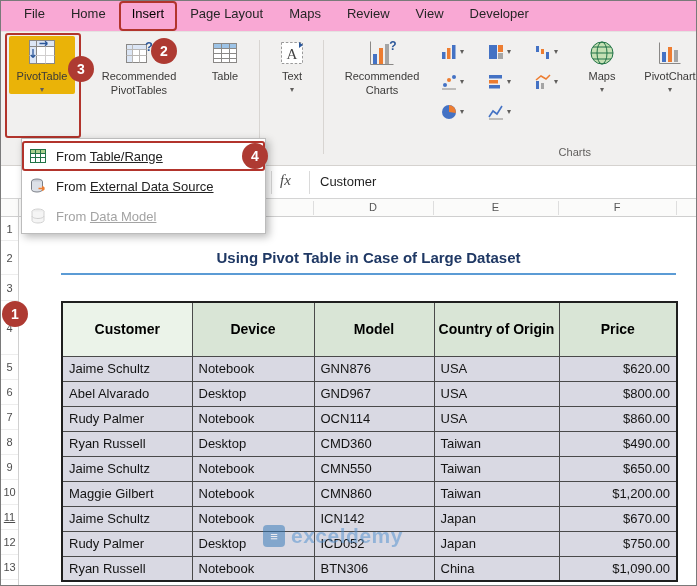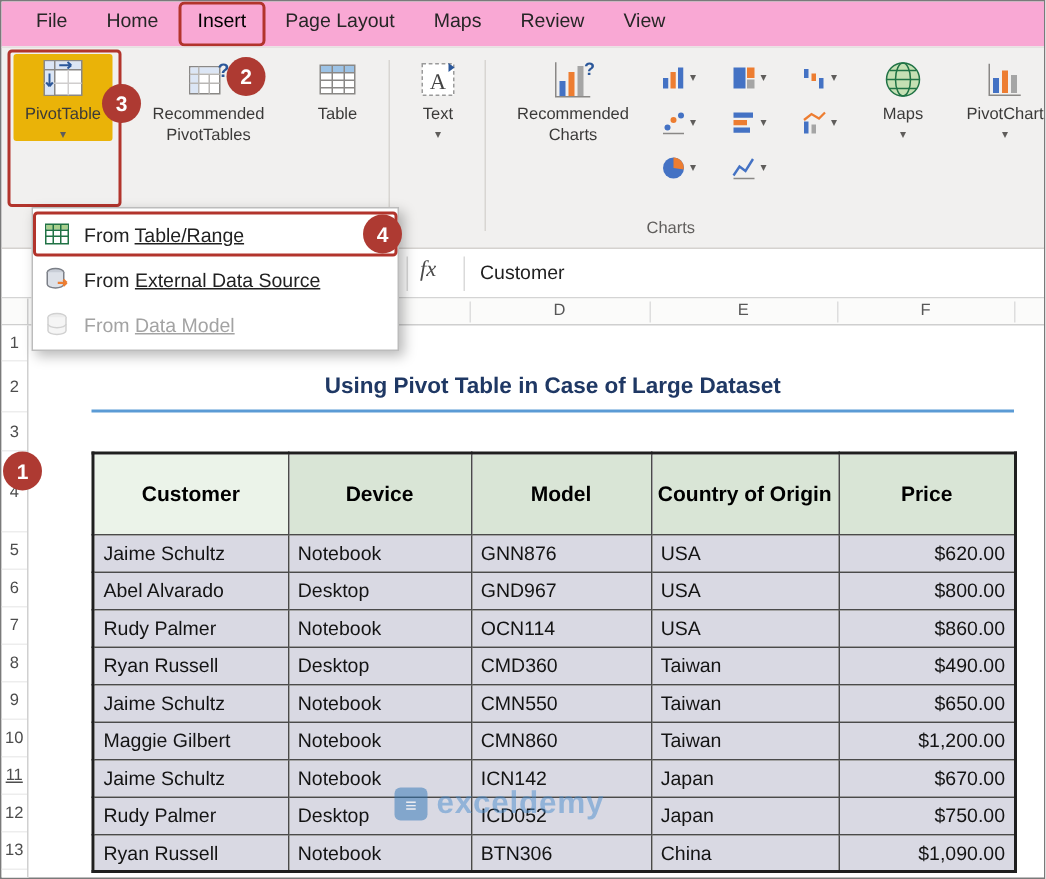--- a/index.html
+++ b/index.html
@@ -10,21 +10,21 @@
   .tabbar{position:absolute;top:0;left:0;width:100%;height:30px;background:#f9a8d4;display:flex;padding-left:10px}
   .tab{font-size:13px;color:#262626;padding:5px 13px;white-space:nowrap;cursor:default}
   .tab.annotated{border:2px solid #b2342c;border-radius:4px;padding:3px 11px;color:#000}
 
   
   .ribbon{position:absolute;top:30px;left:0;width:100%;height:135px;background:#f1f0ef;border-top:1px solid #e4e2e0;border-bottom:1px solid #d5d2cf}
   .bigbtn{position:absolute;display:flex;flex-direction:column;align-items:center;gap:2px;font-size:11px;color:#3b3a39;text-align:center;line-height:1.25}
   .bigbtn.pressed{background:#eab308;border-radius:2px}
   .caret{font-size:8px;color:#5f5d5b;line-height:1}
   .vsep{position:absolute;top:8px;height:114px;width:1px;background:#d8d5d2}
-  .grouplabel{position:absolute;top:114px;font-size:11px;color:#605e5c;text-align:left}
+  .grouplabel{position:absolute;top:114px;font-size:11px;color:#605e5c;text-align:right}
   .chartcell{position:absolute;display:flex;align-items:center;gap:3px}
 
   
   .fbar{position:absolute;top:165px;left:0;width:100%;height:33px;background:#fff;border-bottom:1px solid #d4d4d4}
   .fx{position:absolute;left:279px;top:6px;font-family:Liberation Serif, serif;font-style:italic;font-size:15px;color:#4a4a4a}
   .fdiv{position:absolute;top:5px;width:1px;height:23px;background:#dadada}
   .fvalue{position:absolute;left:319px;top:8px;font-size:13px;color:#1f1f1f}
 
   
   .colheads{position:absolute;top:198px;left:0;width:100%;height:18px;background:#fbfbfa;border-bottom:1px solid #cfcfcf;font-size:11px;color:#575757}
@@ -66,20 +66,21 @@
 <div id="screen">
 
   <div class="tabbar">
     <div class="tab">File</div>
     <div class="tab">Home</div>
     <div class="tab annotated">Insert</div>
     <div class="tab">Page Layout</div>
     <div class="tab">Maps</div>
     <div class="tab">Review</div>
     <div class="tab">View</div>
+    <div class="tab">Developer</div>
   </div>
 
   <div class="ribbon">
 
     <div class="bigbtn pressed" style="left:8px;top:4px;width:66px">
       <svg width="32" height="32" viewBox="0 0 32 32">
         <rect x="3.5" y="4.5" width="25" height="23" fill="#fff" stroke="#8a8886"></rect>
         <rect x="4" y="5" width="24" height="5" fill="#dce6f5"></rect>
         <rect x="4" y="11" width="6" height="16" fill="#dce6f5"></rect>
         <path d="M3.5 10.5h25M10.5 4.5v23" stroke="#8a8886" fill="none"></path>

